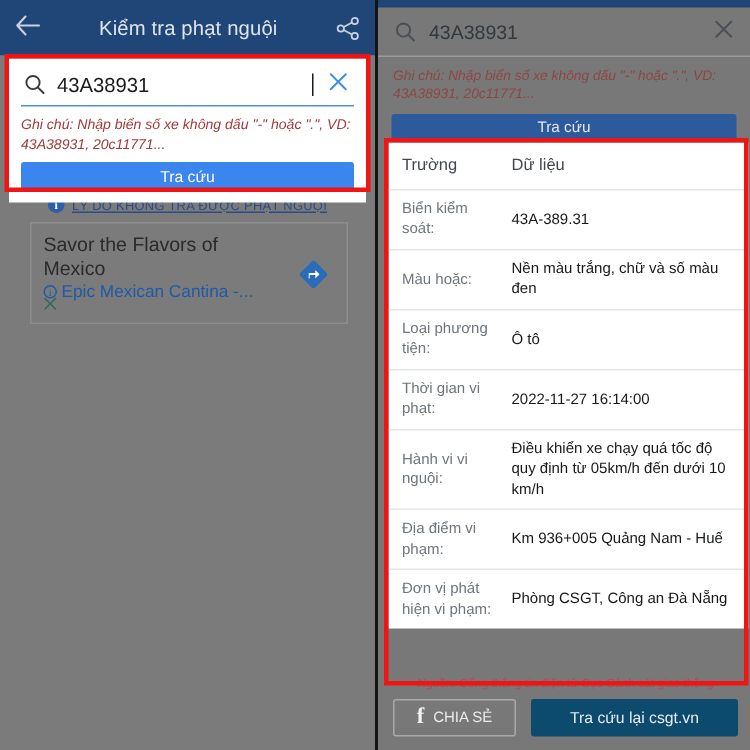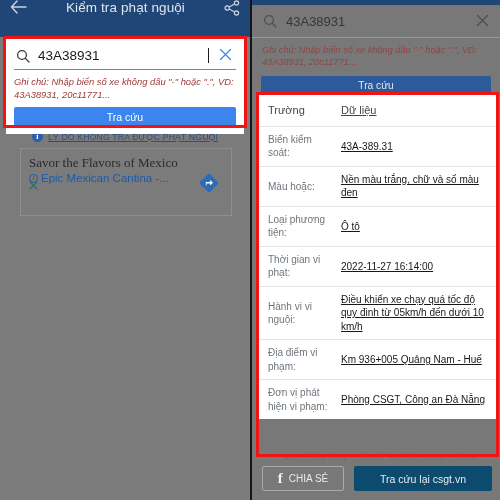--- a/index.html
+++ b/index.html
@@ -17,21 +17,21 @@
     width: 250px; height: 500px;
     background: #7b7b7b;
     overflow: hidden;
   }
   .l-dim { position: absolute; inset: 0; background: #7b7b7b; }
 
   .l-appbar {
     position: relative;
     height: 37px;
     background: #1f4677;
-    display: flex; align-items: flex-start;
+    display: flex; align-items: center;
     padding: 0 10px;
     color: #cfd6e0;
   }
   .l-appbar .back { font-size: 17px; line-height: 1; color: #c9d2de; }
   .l-appbar .title {
     flex: 1; text-align: center;
     font-size: 13.5px; color: #dfe5ec; letter-spacing: .1px;
   }
   .l-appbar .share { width: 16px; height: 16px; }
 
@@ -92,21 +92,21 @@
     font-size: 8.6px; color: #2a4d86; text-decoration: underline;
     letter-spacing: .2px;
   }
 
   .l-ad {
     position: absolute; left: 20px; top: 148px; width: 212px; height: 68px;
     border: 1px solid #8e8e8e; background: transparent;
     padding: 6px 8px; z-index: 3;
   }
   .l-ad .ad-head {
-    font-size: 13px; color: #2a2a2a; line-height: 1.25; width: 150px; font-family: Liberation Serif, serif;
+    font-size: 13px; color: #2a2a2a; line-height: 1.25; width: 150px;
   }
   .l-ad .ad-sub {
     display: flex; align-items: center; gap: 3px; margin-top: 1px;
   }
   .l-ad .ad-sub .adi {
     width: 9px; height: 9px; border-radius: 50%;
     border: 1px solid #1f5aa8; color: #1f5aa8; font-size: 7px;
     display: flex; align-items: center; justify-content: center;
     font-family: "Liberation Serif", serif;
   }
@@ -172,21 +172,21 @@
   }
   .r-row:last-child { border-bottom: none; }
   .r-row .k {
     width: 80px; flex: 0 0 80px;
     padding: 6px 6px 6px 9px;
     font-size: 10px; color: #6e757c; line-height: 1.35;
   }
   .r-row .v {
     flex: 1;
     padding: 6px 8px 6px 2px;
-    font-size: 10px; color: #16181a; line-height: 1.35; text-decoration: underline;
+    font-size: 10px; color: #16181a; line-height: 1.35;
   }
   .r-row.head .k, .r-row.head .v {
     font-size: 11px; color: #41474d; padding-top: 8px; padding-bottom: 8px;
   }
   .badge {
     display: inline-block;
     border: 1px solid #b8d4ec; border-radius: 3px;
     color: #3f8fd0; font-size: 10px;
     padding: 3px 7px;
     background: #fff;

